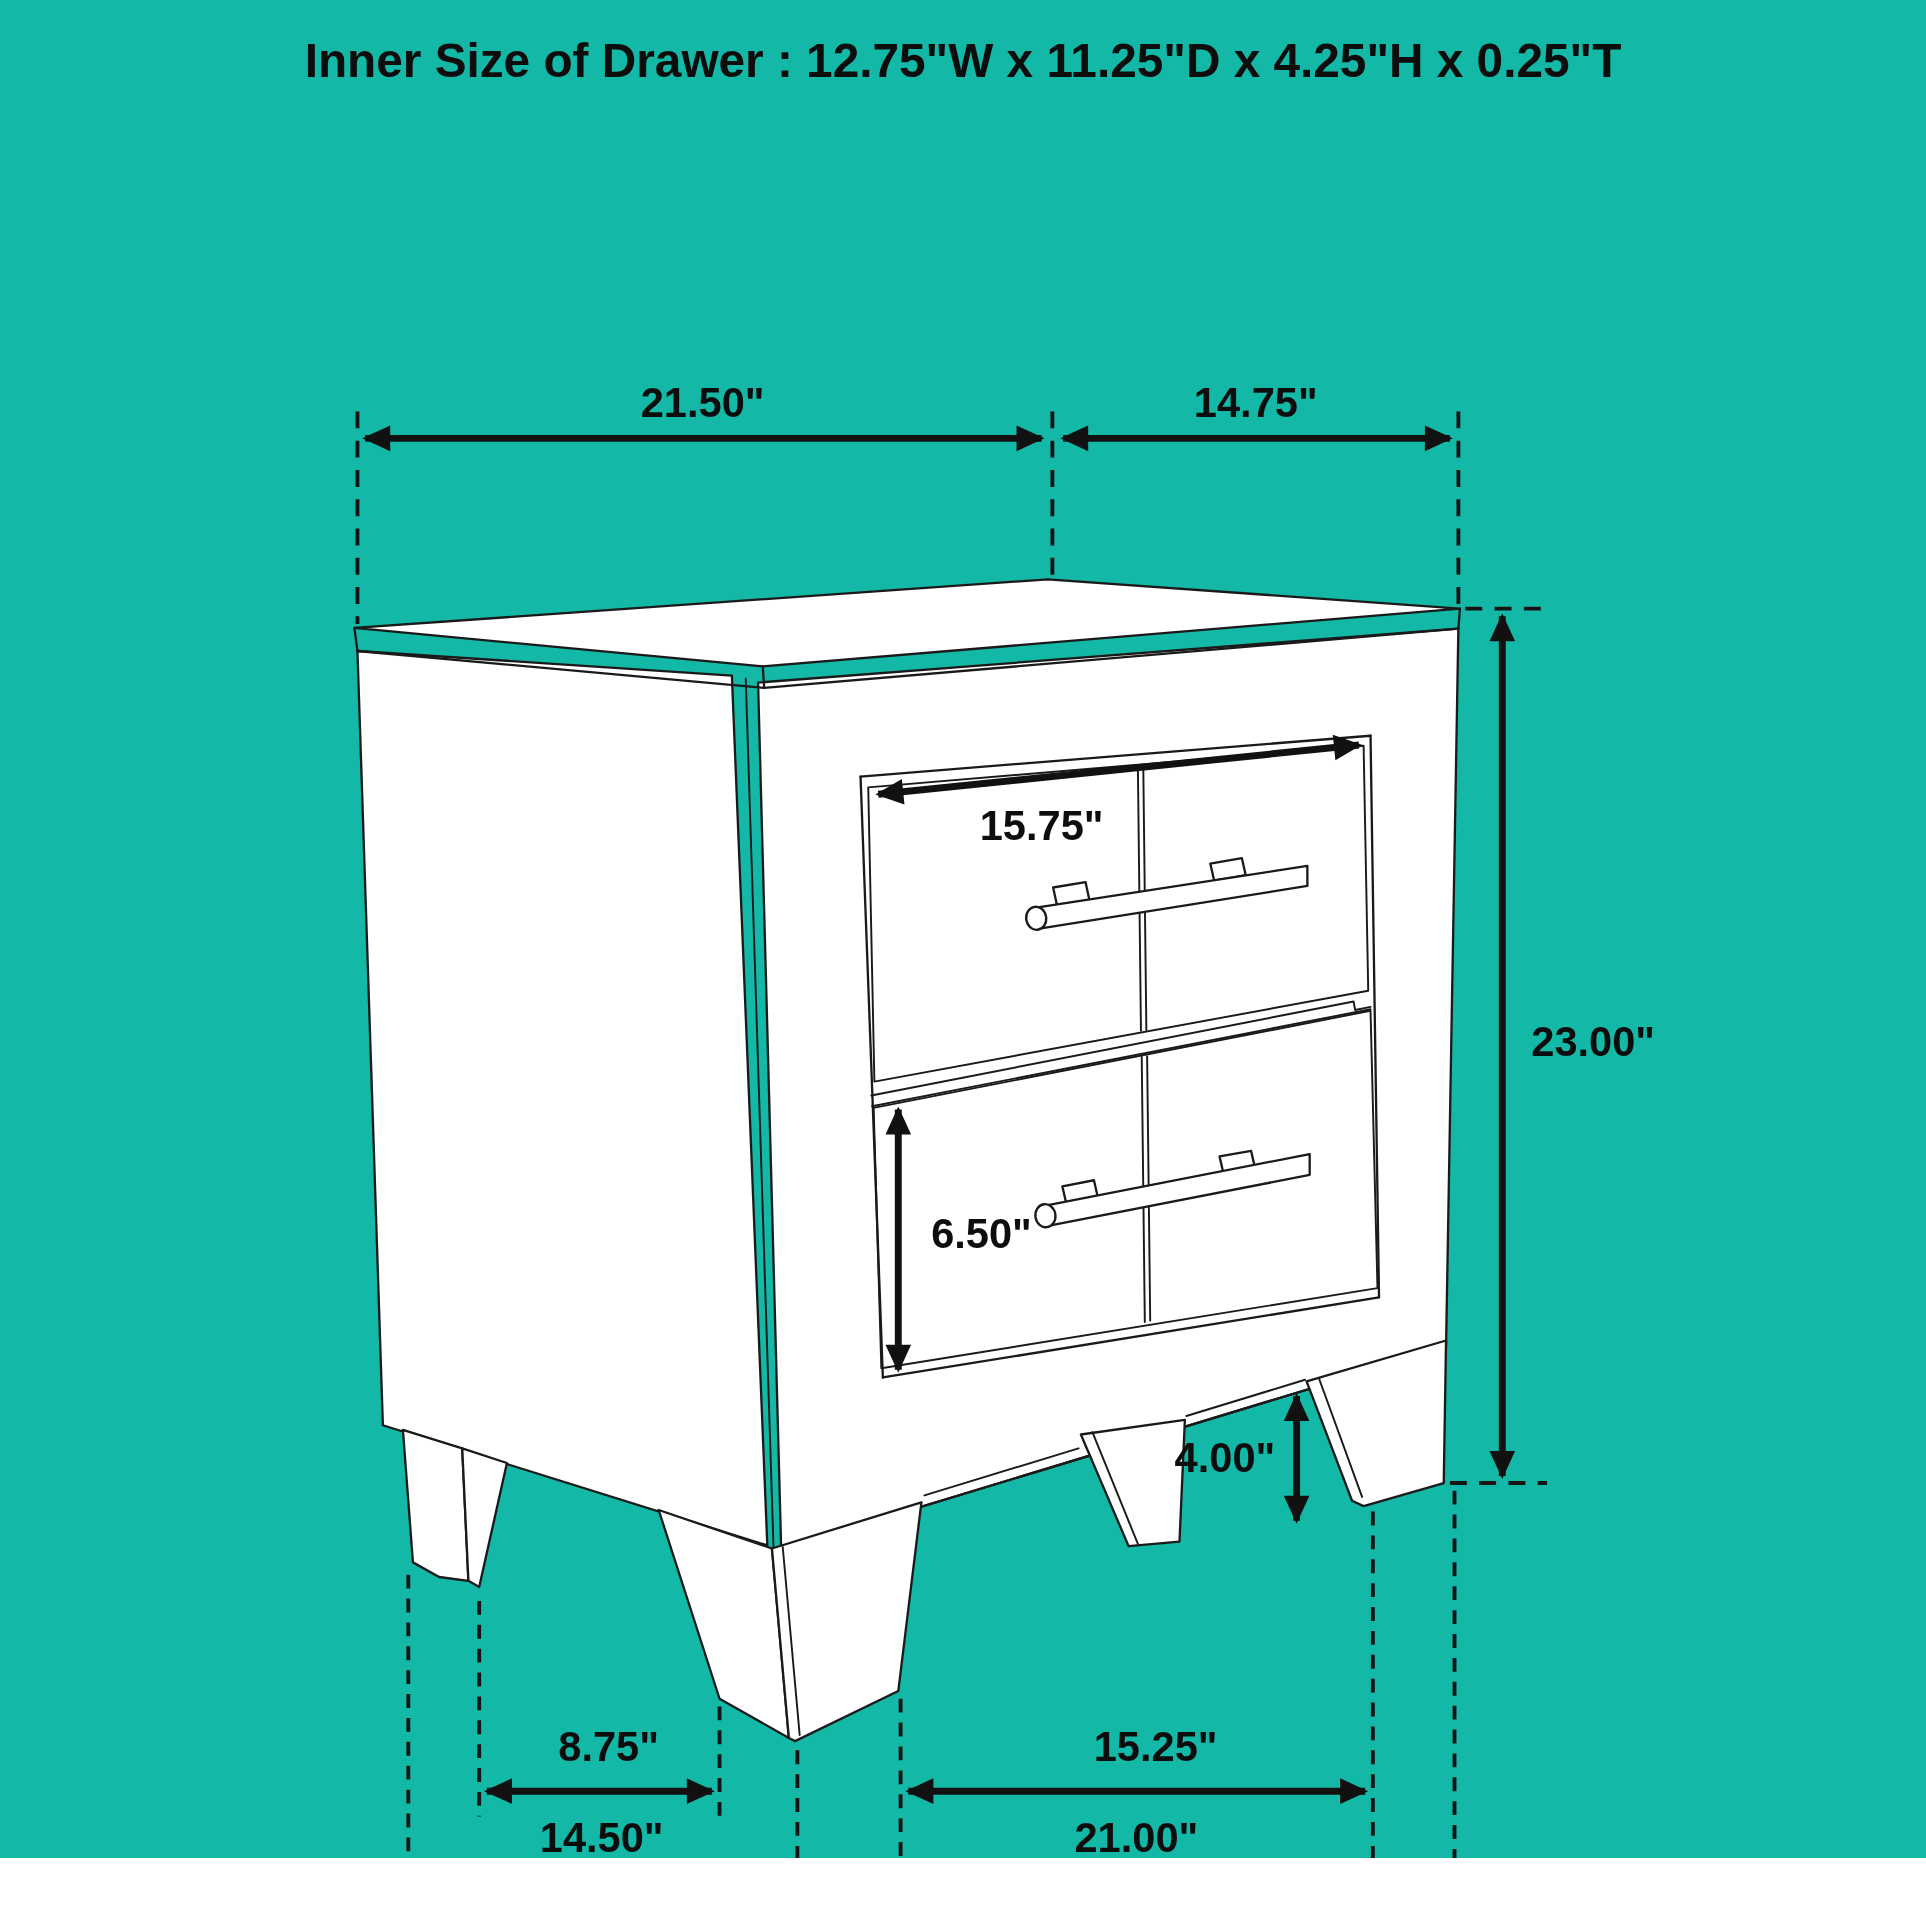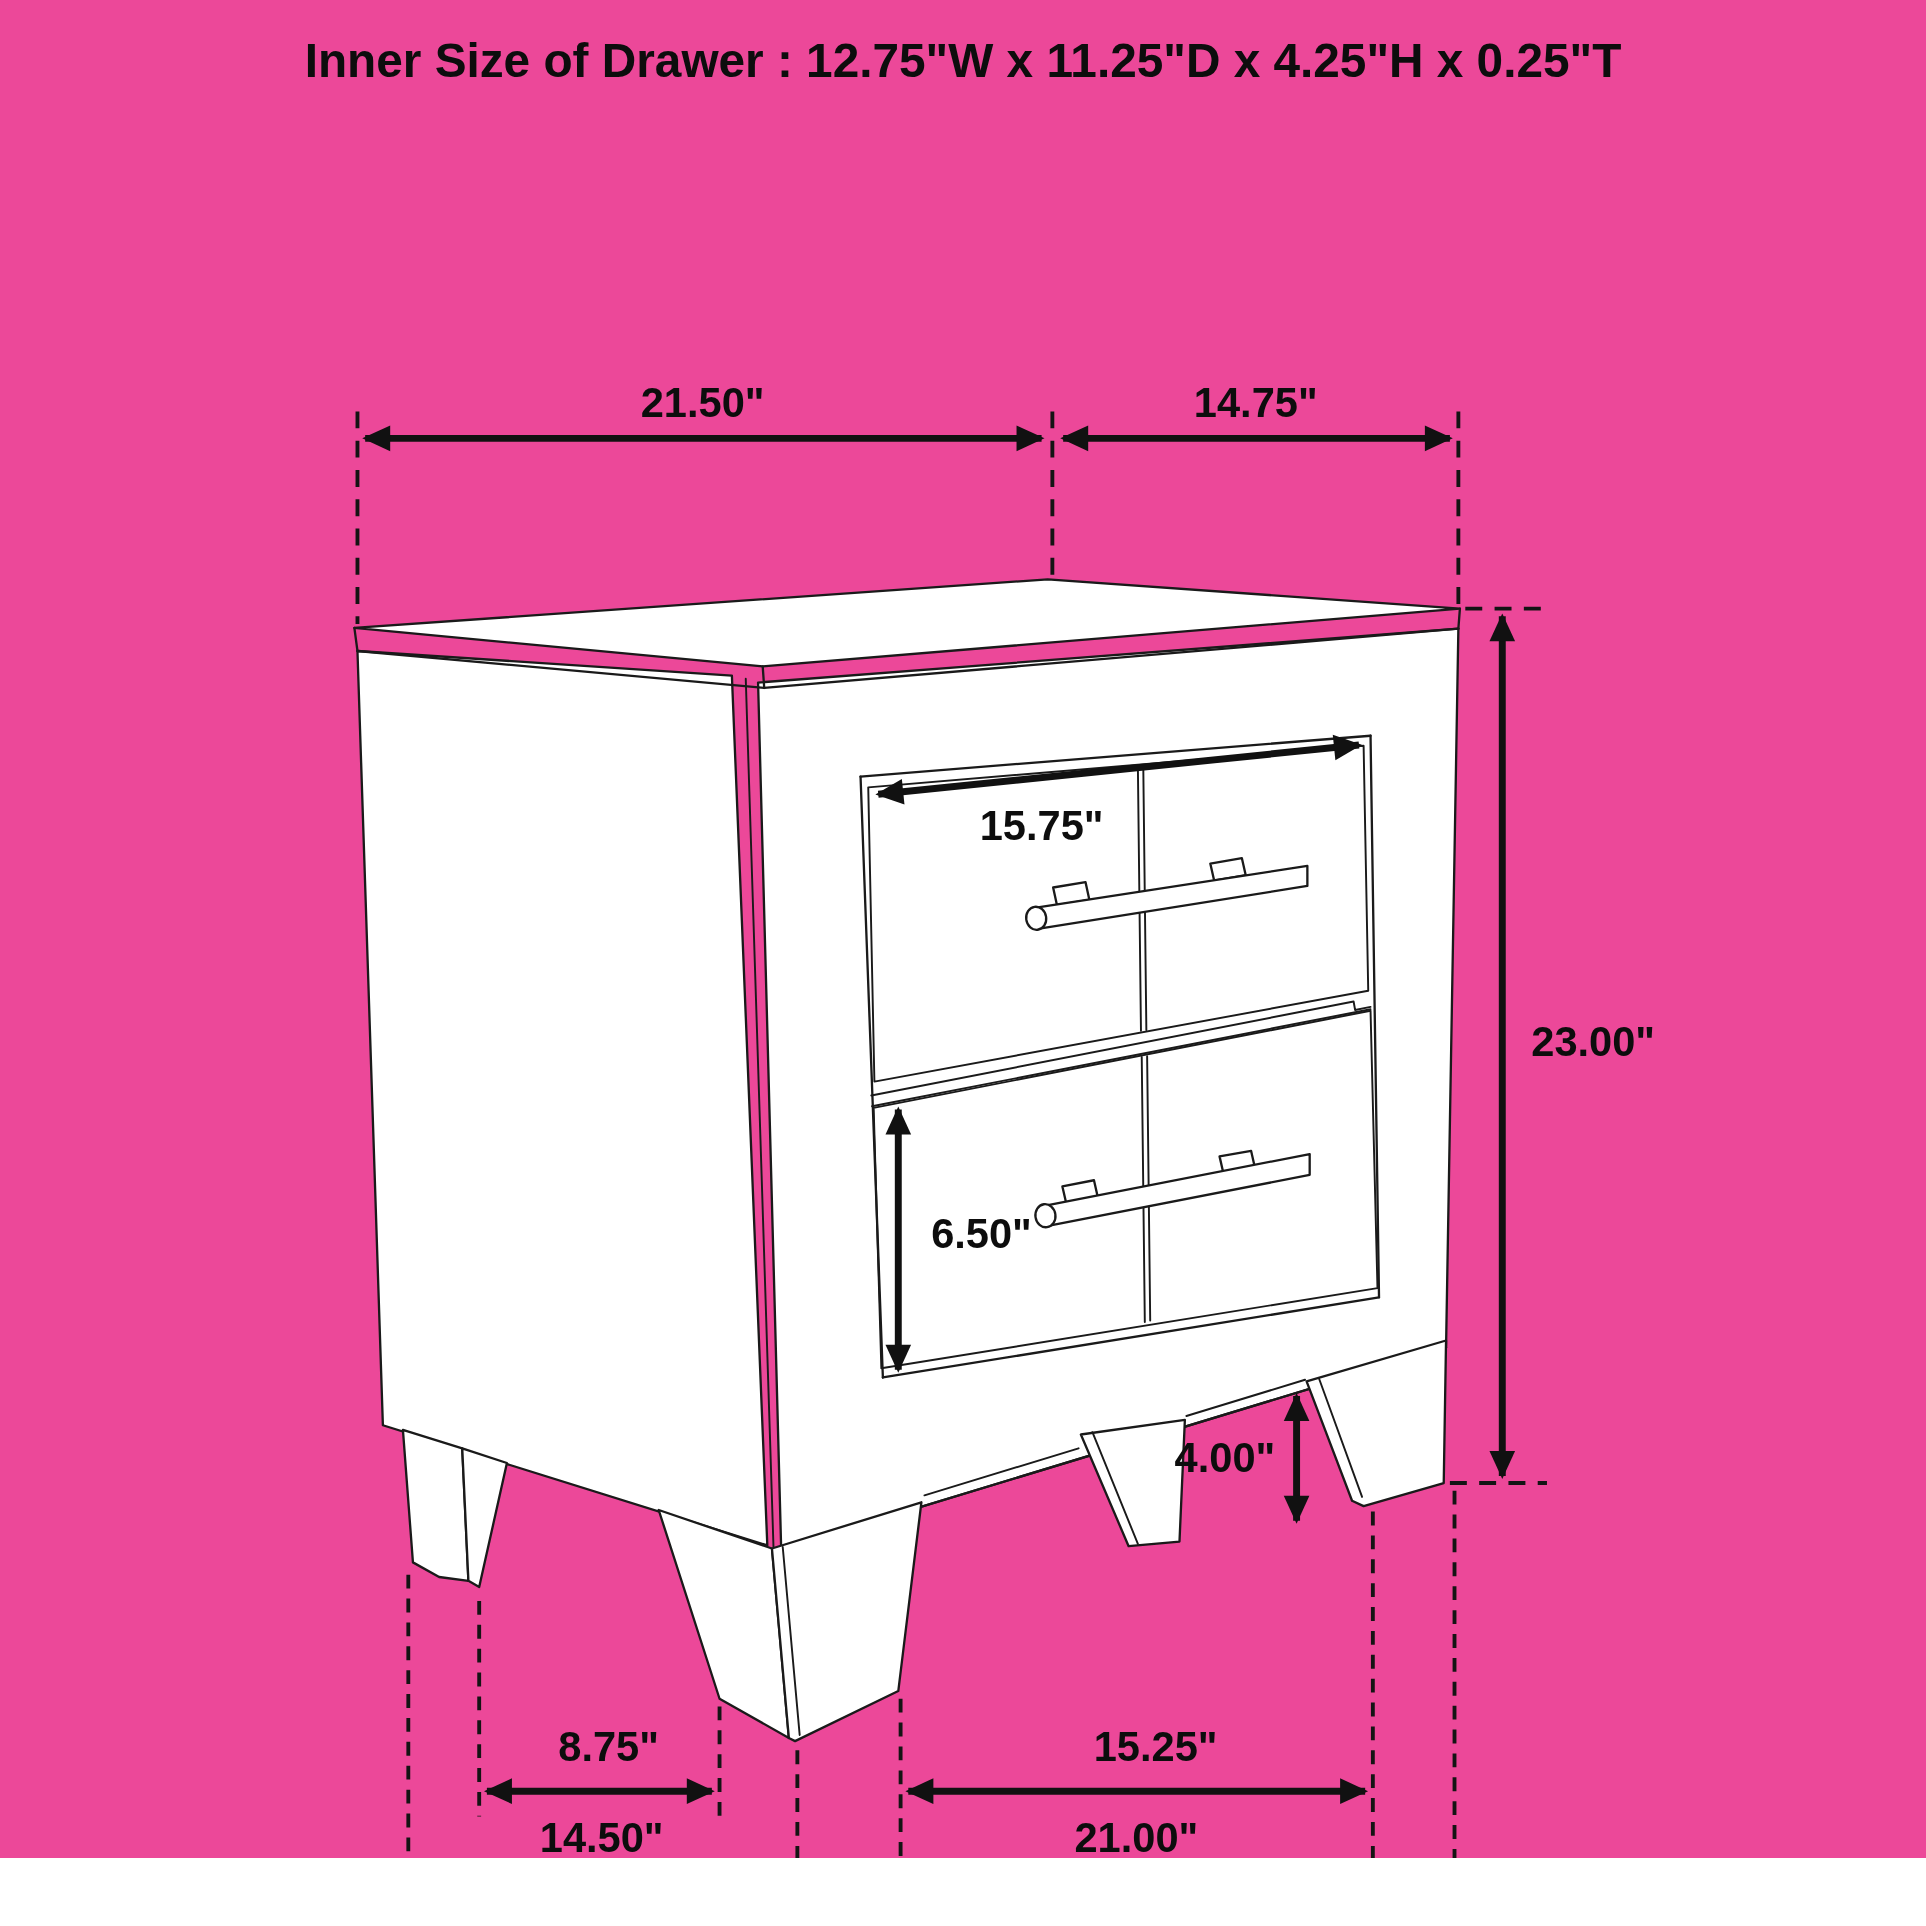--- a/index.html
+++ b/index.html
@@ -1,16 +1,16 @@
 <!DOCTYPE html>
 <html style="font-size:12.3px"><head>
 <meta charset="utf-8">
 <style>
   html,body{margin:0;padding:0;background:#ffffff;}
-  .stage{position:relative;width:1926px;height:1858px;background:#ec4899;overflow:hidden;}
+  .stage{position:relative;width:1926px;height:1858px;background:#14b8a6;overflow:hidden;}
   svg{position:absolute;left:0;top:0;}
   .ln{fill:none;stroke:#1a1a1a;stroke-width:3;stroke-linejoin:round;stroke-linecap:round;}
   .ln2{fill:none;stroke:#1a1a1a;stroke-width:2.5;stroke-linejoin:round;stroke-linecap:round;}
   .face{fill:#ffffff;stroke:#1a1a1a;stroke-width:3;stroke-linejoin:round;}
   .dash{fill:none;stroke:#141414;stroke-width:5;stroke-dasharray:22 16;}
   .dash2{fill:none;stroke:#141414;stroke-width:5;stroke-dasharray:18 13;}
   .dim{fill:none;stroke:#111111;stroke-width:9;}
   .lbl{font-family:"Liberation Sans","DejaVu Sans",sans-serif;font-weight:700;font-size:54px;fill:#0d0d0d;text-anchor:middle;}
   .ttl{font-family:"Liberation Sans","DejaVu Sans",sans-serif;font-weight:700;font-size:62px;fill:#0d0d0d;text-anchor:middle;}
 </style>

